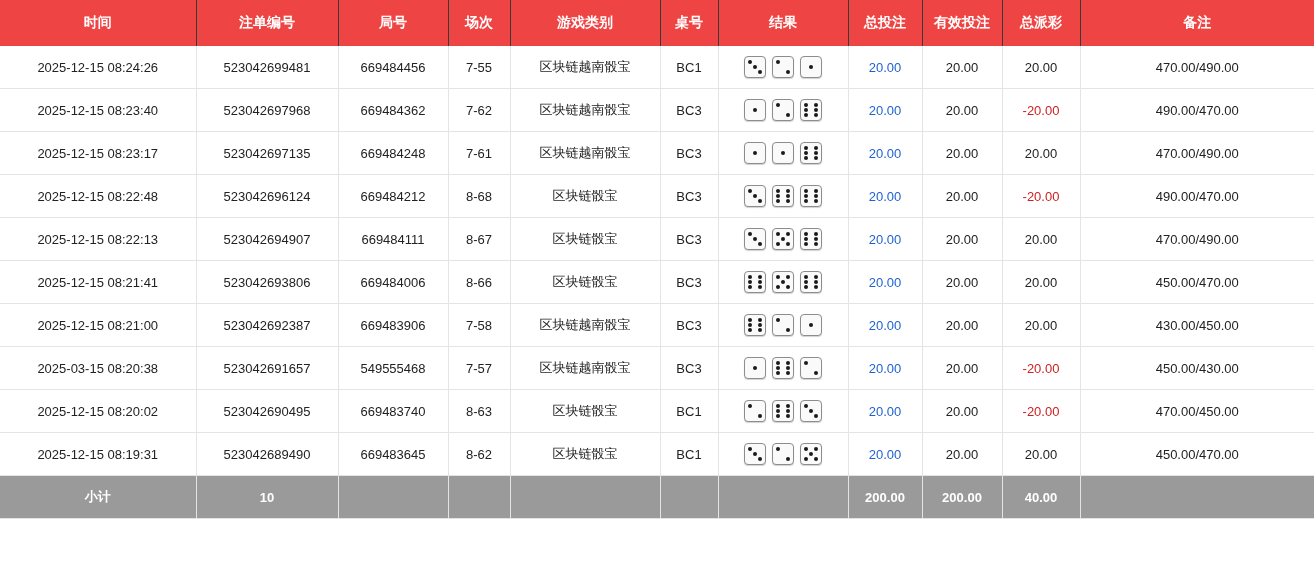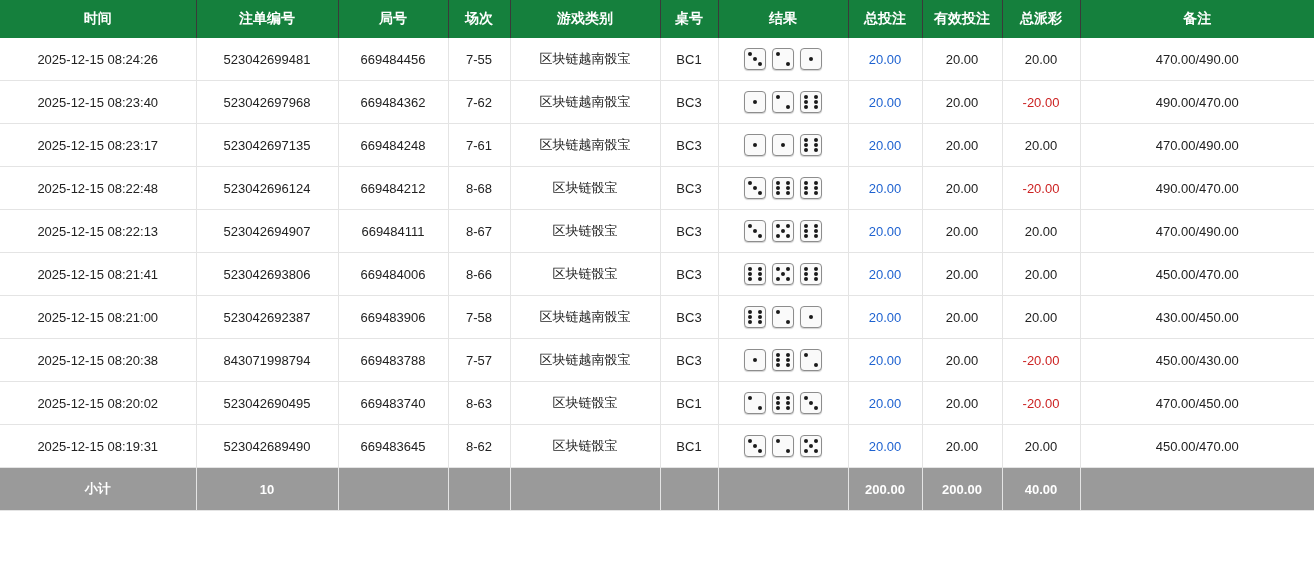--- a/index.html
+++ b/index.html
@@ -16,25 +16,25 @@
     background: #ffffff;
   }
   table.bet-table {
     border-collapse: collapse;
     width: 1314px;
     table-layout: fixed;
     font-size: 13px;
     color: #222;
   }
   table.bet-table thead th {
-    background: #15803d;
+    background: #ef4444;
     color: #ffffff;
     font-weight: bold;
     font-size: 14px;
-    height: 38px;
+    height: 46px;
     text-align: center;
     border-right: 1px solid #3a3a3a;
     padding: 0 4px;
     white-space: nowrap;
   }
   table.bet-table thead th:last-child { border-right: none; }
   table.bet-table tbody td {
     height: 42px;
     text-align: center;
     border-bottom: 1px solid #e4e4e4;
@@ -367,23 +367,23 @@
                 <i class="p22"></i>
               </span>
             </div>
           </td>
           <td class="c-blue">20.00</td>
           <td>20.00</td>
           <td>20.00</td>
           <td>430.00/450.00</td>
         </tr>
         <tr>
-          <td>2025-12-15 08:20:38</td>
-          <td>843071998794</td>
-          <td>669483788</td>
+          <td>2025-03-15 08:20:38</td>
+          <td>523042691657</td>
+          <td>549555468</td>
           <td>7-57</td>
           <td>区块链越南骰宝</td>
           <td>BC3</td>
           <td>
             <div class="dice-group">
               <span class="die">
                 <i class="p22"></i>
               </span>
               <span class="die">
                 <i class="p11"></i>

